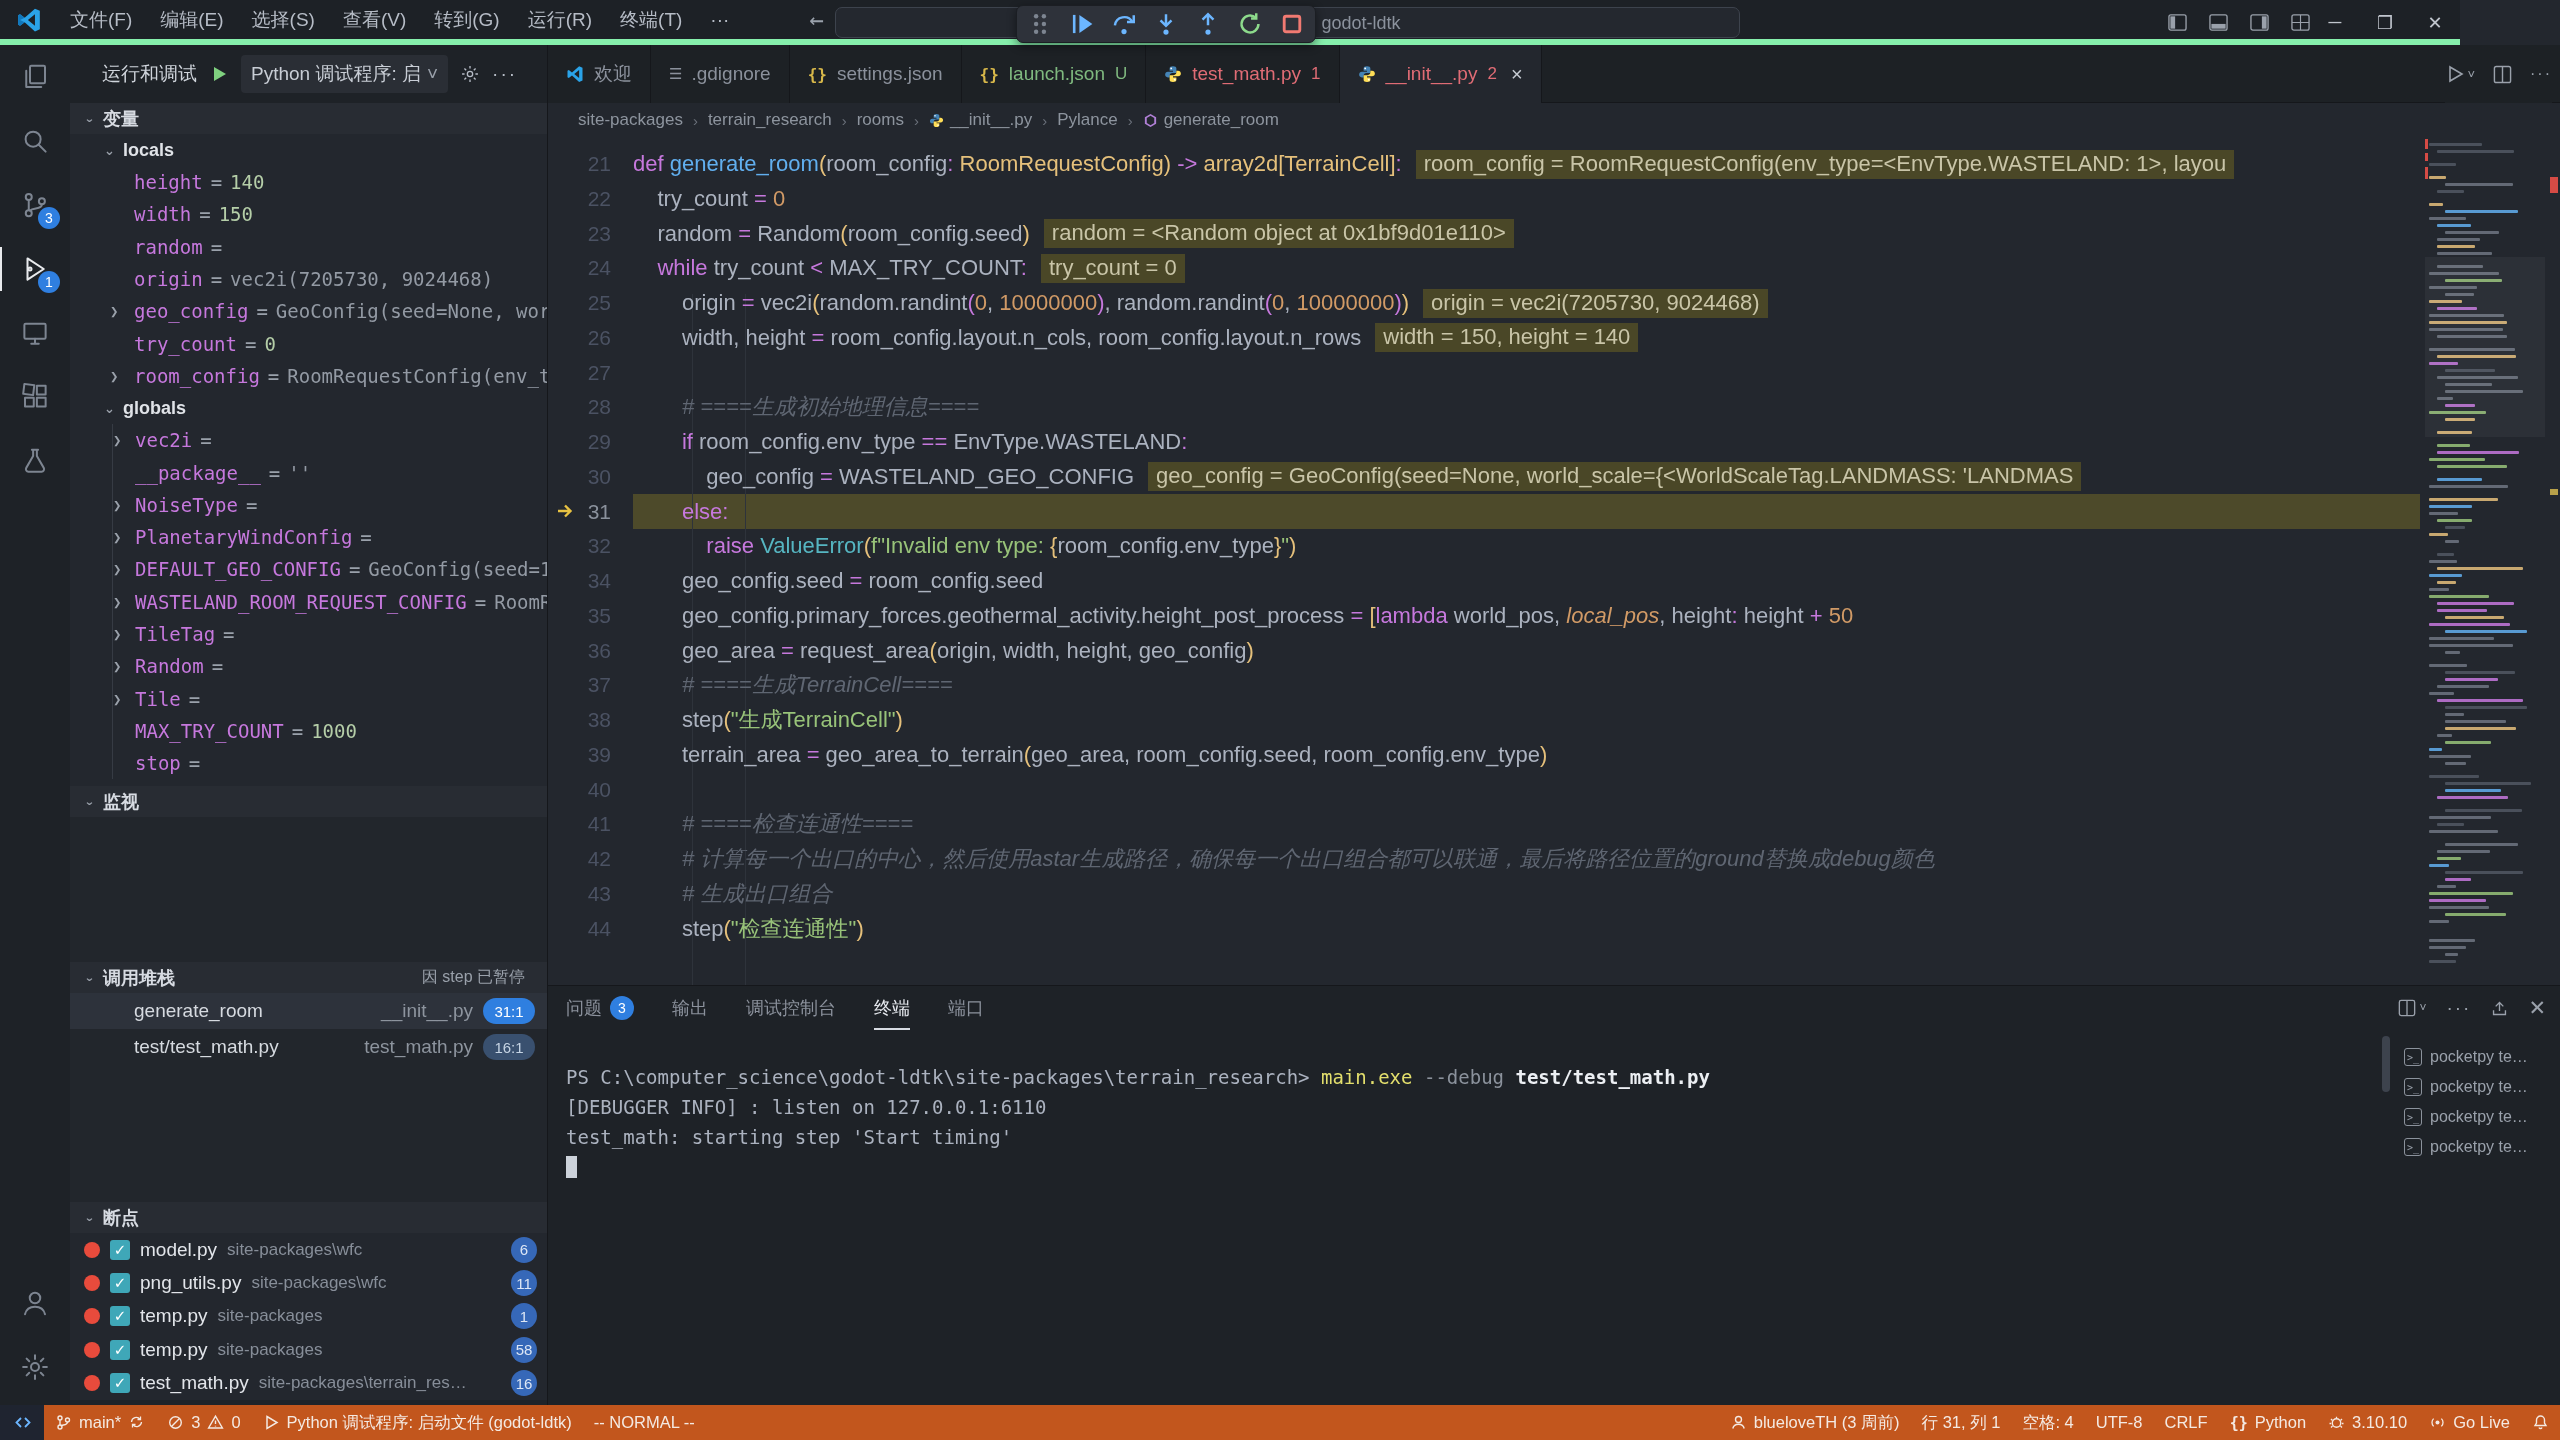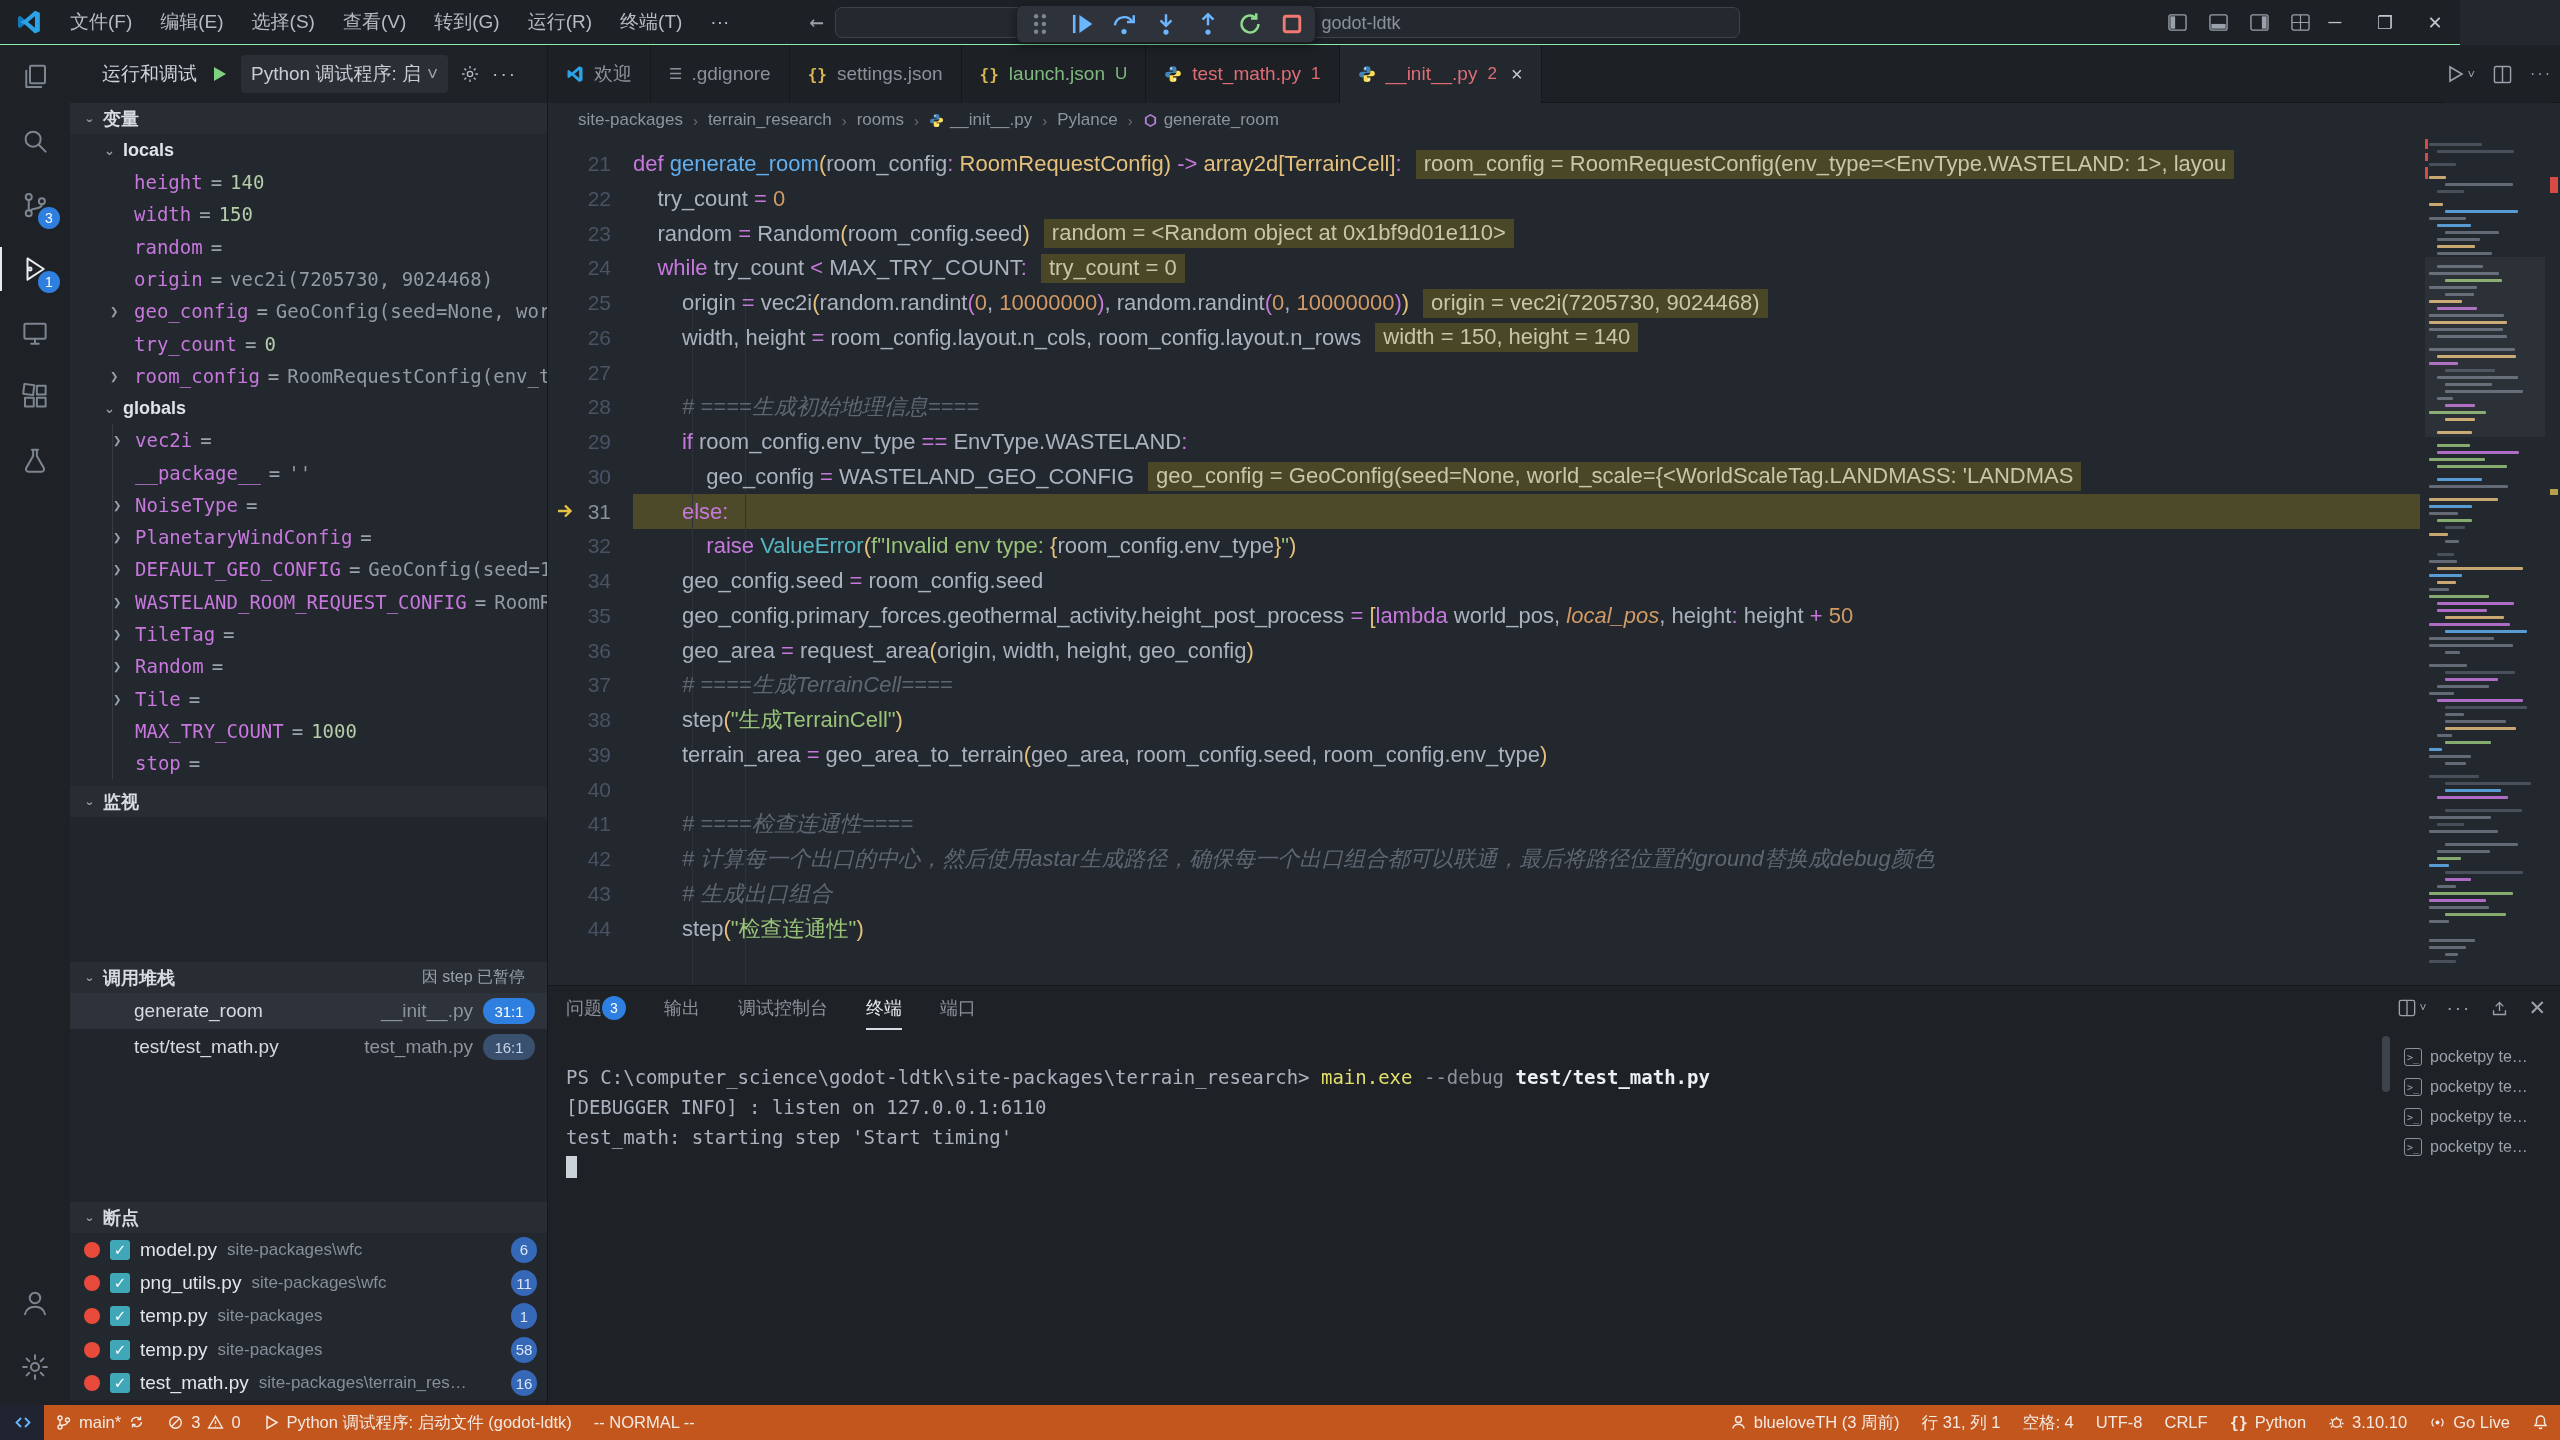--- a/index.html
+++ b/index.html
@@ -1,21 +1,21 @@
 <!DOCTYPE html>
 <html><head>
 <meta charset="utf-8">
 <style>
   * { margin:0; padding:0; box-sizing:border-box; }
   html,body { width:2560px; height:1440px; overflow:hidden; background:#17191e; }
   body { font-family:"Liberation Sans","DejaVu Sans",sans-serif; color:#abb2bf; }
   #root { position:absolute; inset:0; width:2560px; height:1440px; background:#23272e; }
 
   
-  #titlebar { position:absolute; left:0; top:0; width:2460px; height:45px; background:#1d2126; display:flex; align-items:center; z-index:40; border-bottom:1px solid #86efac;}
+  #titlebar { position:absolute; left:0; top:0; width:2460px; height:45px; background:#1d2126; display:flex; align-items:center; z-index:40; border-bottom:6px solid #86efac;}
   #vscode-logo { width:26px; height:26px; margin:0 14px 0 16px; }
   .menu-item { color:#b6bcc6; font-size:19px; padding:0 14px; height:45px; display:flex; align-items:center; cursor:default; }
   .nav-arrows { display:flex; gap:26px; margin-left:66px; color:#9aa1ab; font-size:24px; font-family:"DejaVu Sans Mono",monospace;}
   #search-box { position:absolute; left:835px; top:7px; width:905px; height:31px; background:#24282f; border:1px solid #3d434d; border-radius:7px; display:flex; align-items:center; justify-content:center; color:#8b929d; font-size:18px; gap:8px;}
   #title-right { position:absolute; right:150px; top:0; height:45px; display:flex; align-items:center; gap:22px; color:#9aa1ab;}
   #win-controls { position:absolute; right:0; top:0; height:45px; display:flex; }
   .win-btn { width:50px; height:45px; display:flex; align-items:center; justify-content:center; color:#c0c5cd; font-size:18px; }
   
   #debug-toolbar { position:absolute; left:1016px; top:5px; height:38px; background:#2e323a; border:1px solid #1b1e23; border-radius:7px; box-shadow:0 3px 10px rgba(0,0,0,.45); display:flex; align-items:center; padding:0 10px; gap:16px; z-index:50;}
   #debug-toolbar .dbg-btn { width:26px; height:26px; display:flex; align-items:center; justify-content:center; }
@@ -91,21 +91,21 @@
   .indent-guide { position:absolute; top:157px; bottom:0; width:1px; background:#2e333b; z-index:1;}
 
   #minimap { position:absolute; left:1877px; top:0; width:120px; height:848px; background:#23272e; }
   #minimap .mm-row { position:absolute; height:3px; border-radius:1px; opacity:.85;}
   #mm-viewport { position:absolute; left:0; width:120px; background:rgba(255,255,255,.045); }
   #ruler { position:absolute; left:2000px; top:0; width:12px; height:848px; }
 
   
   #panel { position:absolute; left:0; top:940px; width:2012px; height:420px; background:#1e2227; border-top:1px solid #15171b;}
   #panel-tabs { height:44px; display:flex; align-items:center; gap:38px; padding-left:18px; font-size:18px; color:#8b919c; position:relative;}
-  .ptab { display:flex; align-items:center; height:44px; }
+  .ptab { display:flex; align-items:center; gap:8px; height:44px; }
   .ptab.active { color:#e6e9ee; box-shadow:inset 0 -2px 0 #d7dbe2; }
   .ptab-badge { min-width:24px; height:24px; border-radius:12px; background:#2f7fe0; color:#fff; font-size:14px; display:flex; align-items:center; justify-content:center; padding:0 4px;}
   #panel-actions { position:absolute; right:14px; top:0; height:44px; display:flex; align-items:center; gap:20px; color:#9aa1ab; font-size:19px;}
   #terminal { position:absolute; left:18px; top:76px; width:1820px; font-family:"DejaVu Sans Mono",monospace; font-size:19px; color:#ccd2da; line-height:30px; white-space:pre;}
   .t-cmd{color:#e3df6d;} .t-dim{color:#8b929c;} .t-arg{color:#eceff3;font-weight:bold;}
   #term-cursor { display:inline-block; width:11px; height:22px; background:#ccd2da; vertical-align:-4px;}
   #term-side { position:absolute; right:4px; top:56px; width:158px; font-size:16px; color:#9aa1ab;}
   .side-item { height:30px; display:flex; align-items:center; gap:8px; padding-left:6px; white-space:nowrap; overflow:hidden;}
   .side-term-ico { width:18px; height:18px; border:1px solid #8b929c; border-radius:3px; font-size:10px; display:flex; align-items:center; justify-content:center; flex:none; font-family:"DejaVu Sans Mono",monospace;}
   #panel-scroll { position:absolute; right:170px; top:50px; width:8px; height:56px; background:#3d434d; border-radius:4px;}

